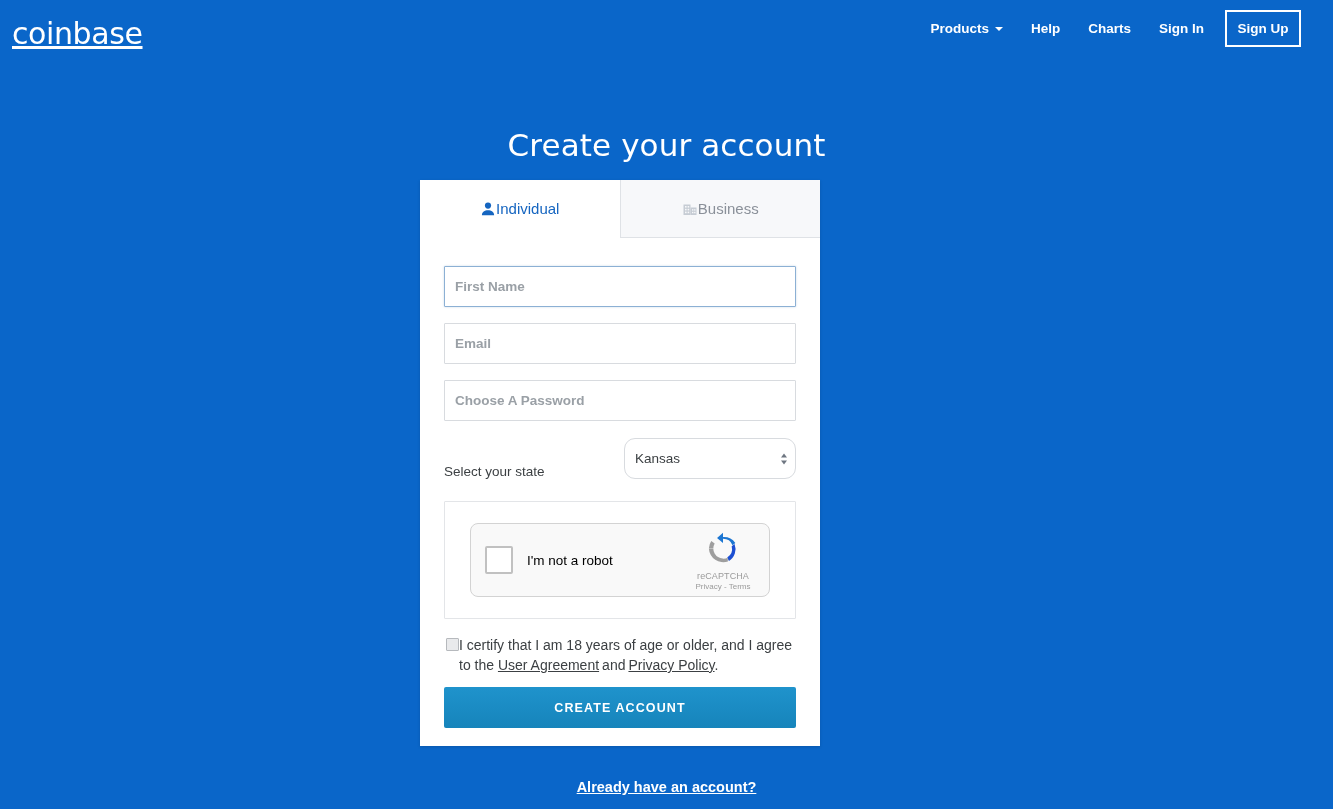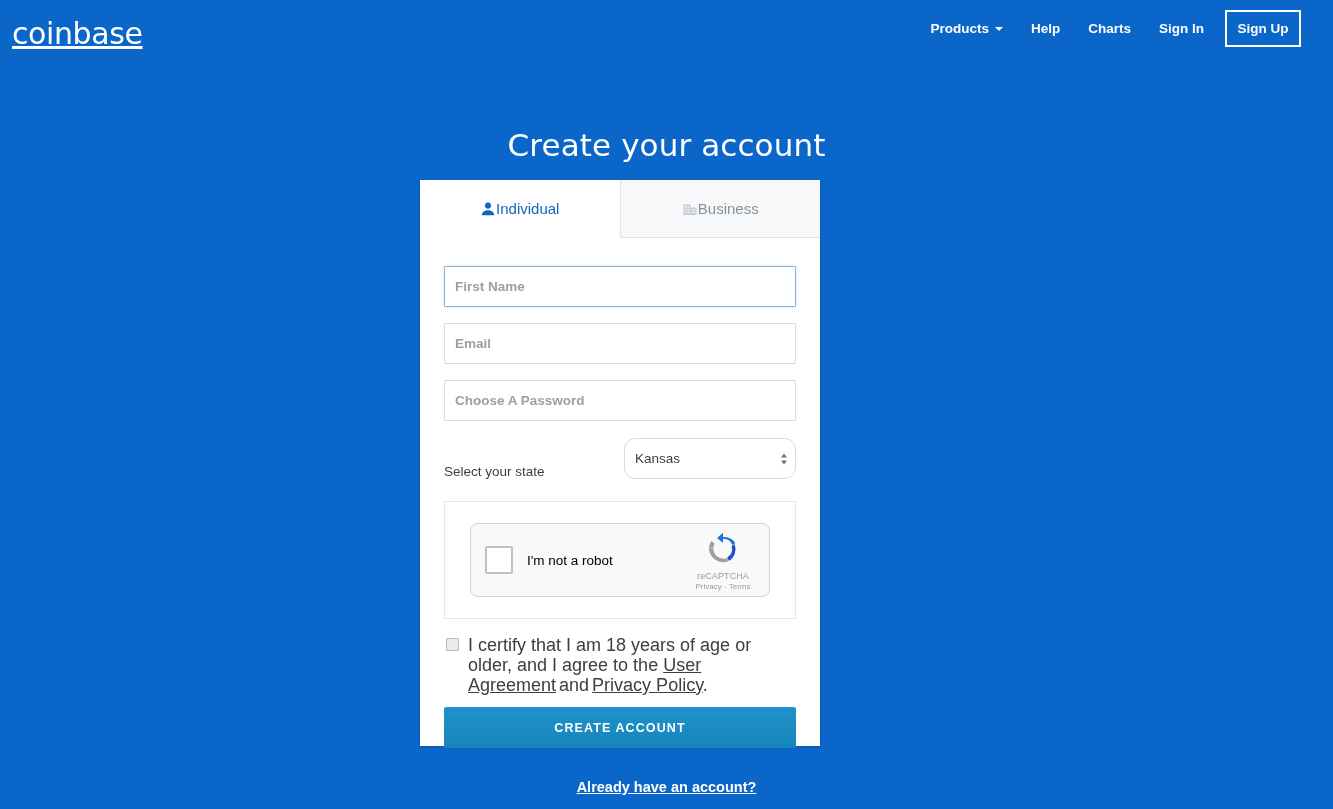--- a/index.html
+++ b/index.html
@@ -256,22 +256,21 @@
   .consent-box {
     width: 13px; height: 13px;
     border: 1px solid #b6b9bd;
     background: #e9eaec;
     margin-top: 3px;
     flex: none;
     cursor: pointer;
     border-radius: 1px;
   }
   .consent-text {
-    margin-left: 9px;
-    font-size: 18px;
+    font-size: 14px;
     line-height: 20px;
     color: #3c4043;
   }
   .consent-text a {
     color: #3c4043;
     text-decoration: underline;
   }
 
   
   .submit-btn {

